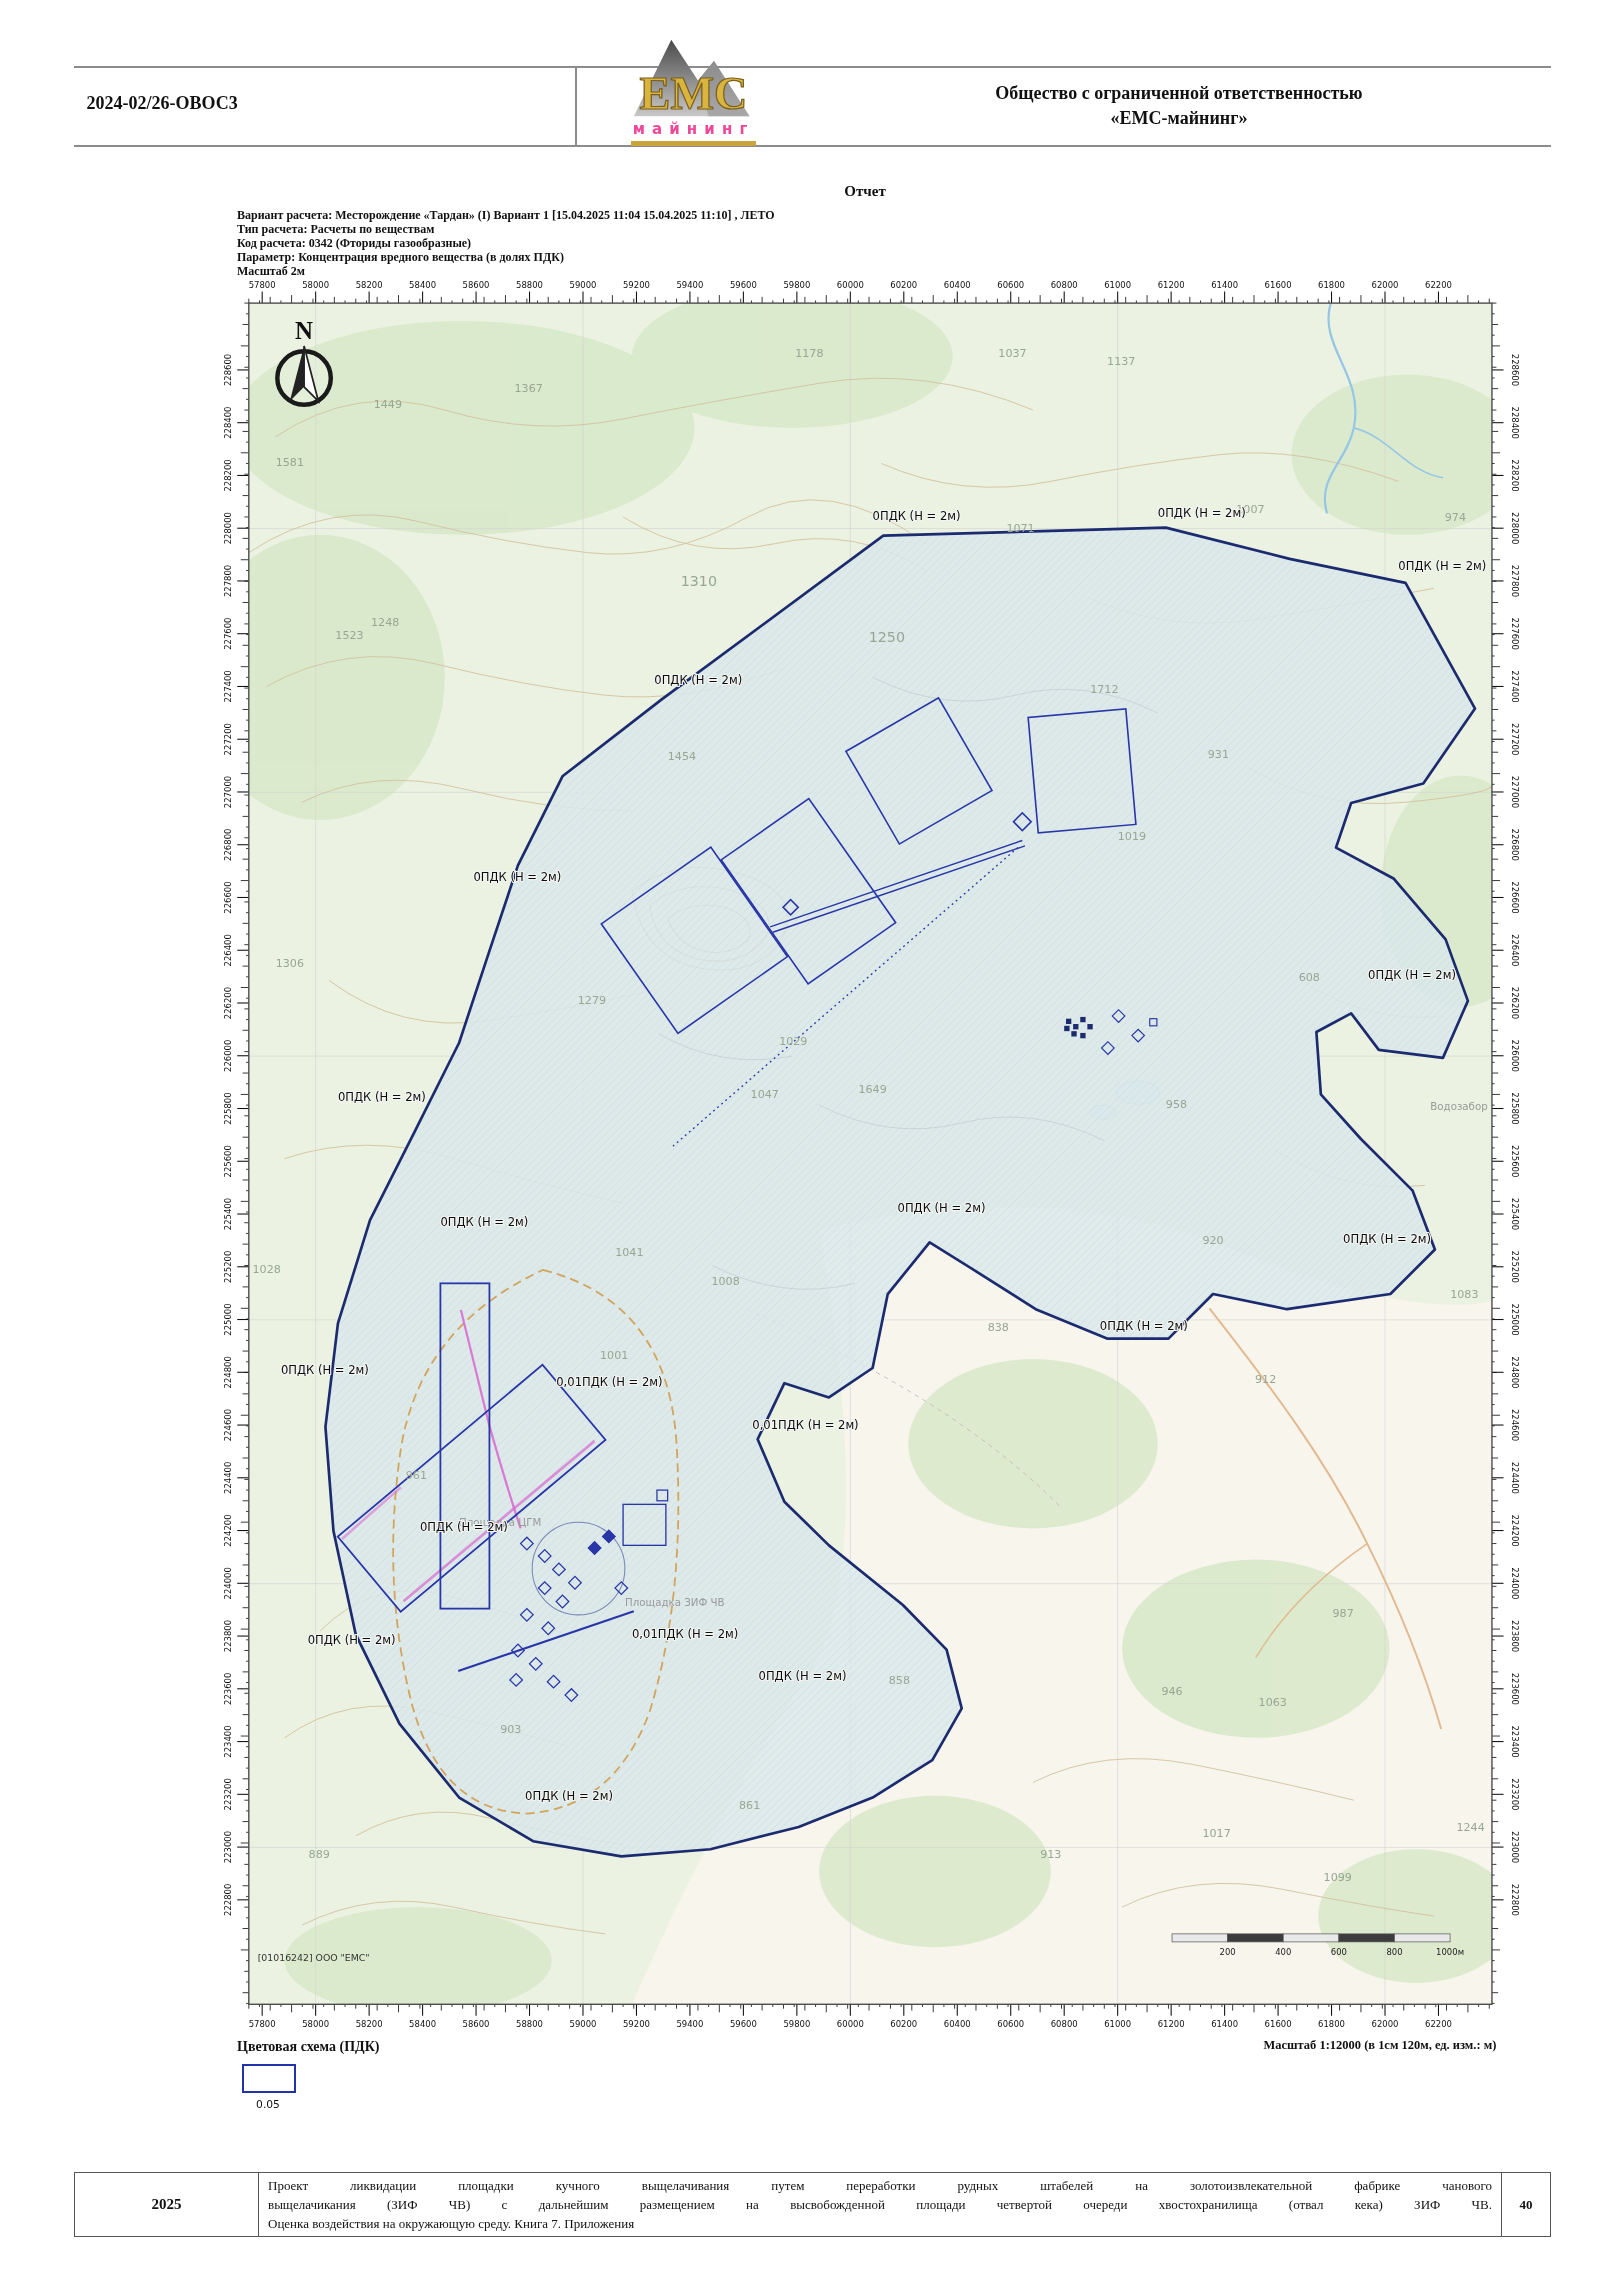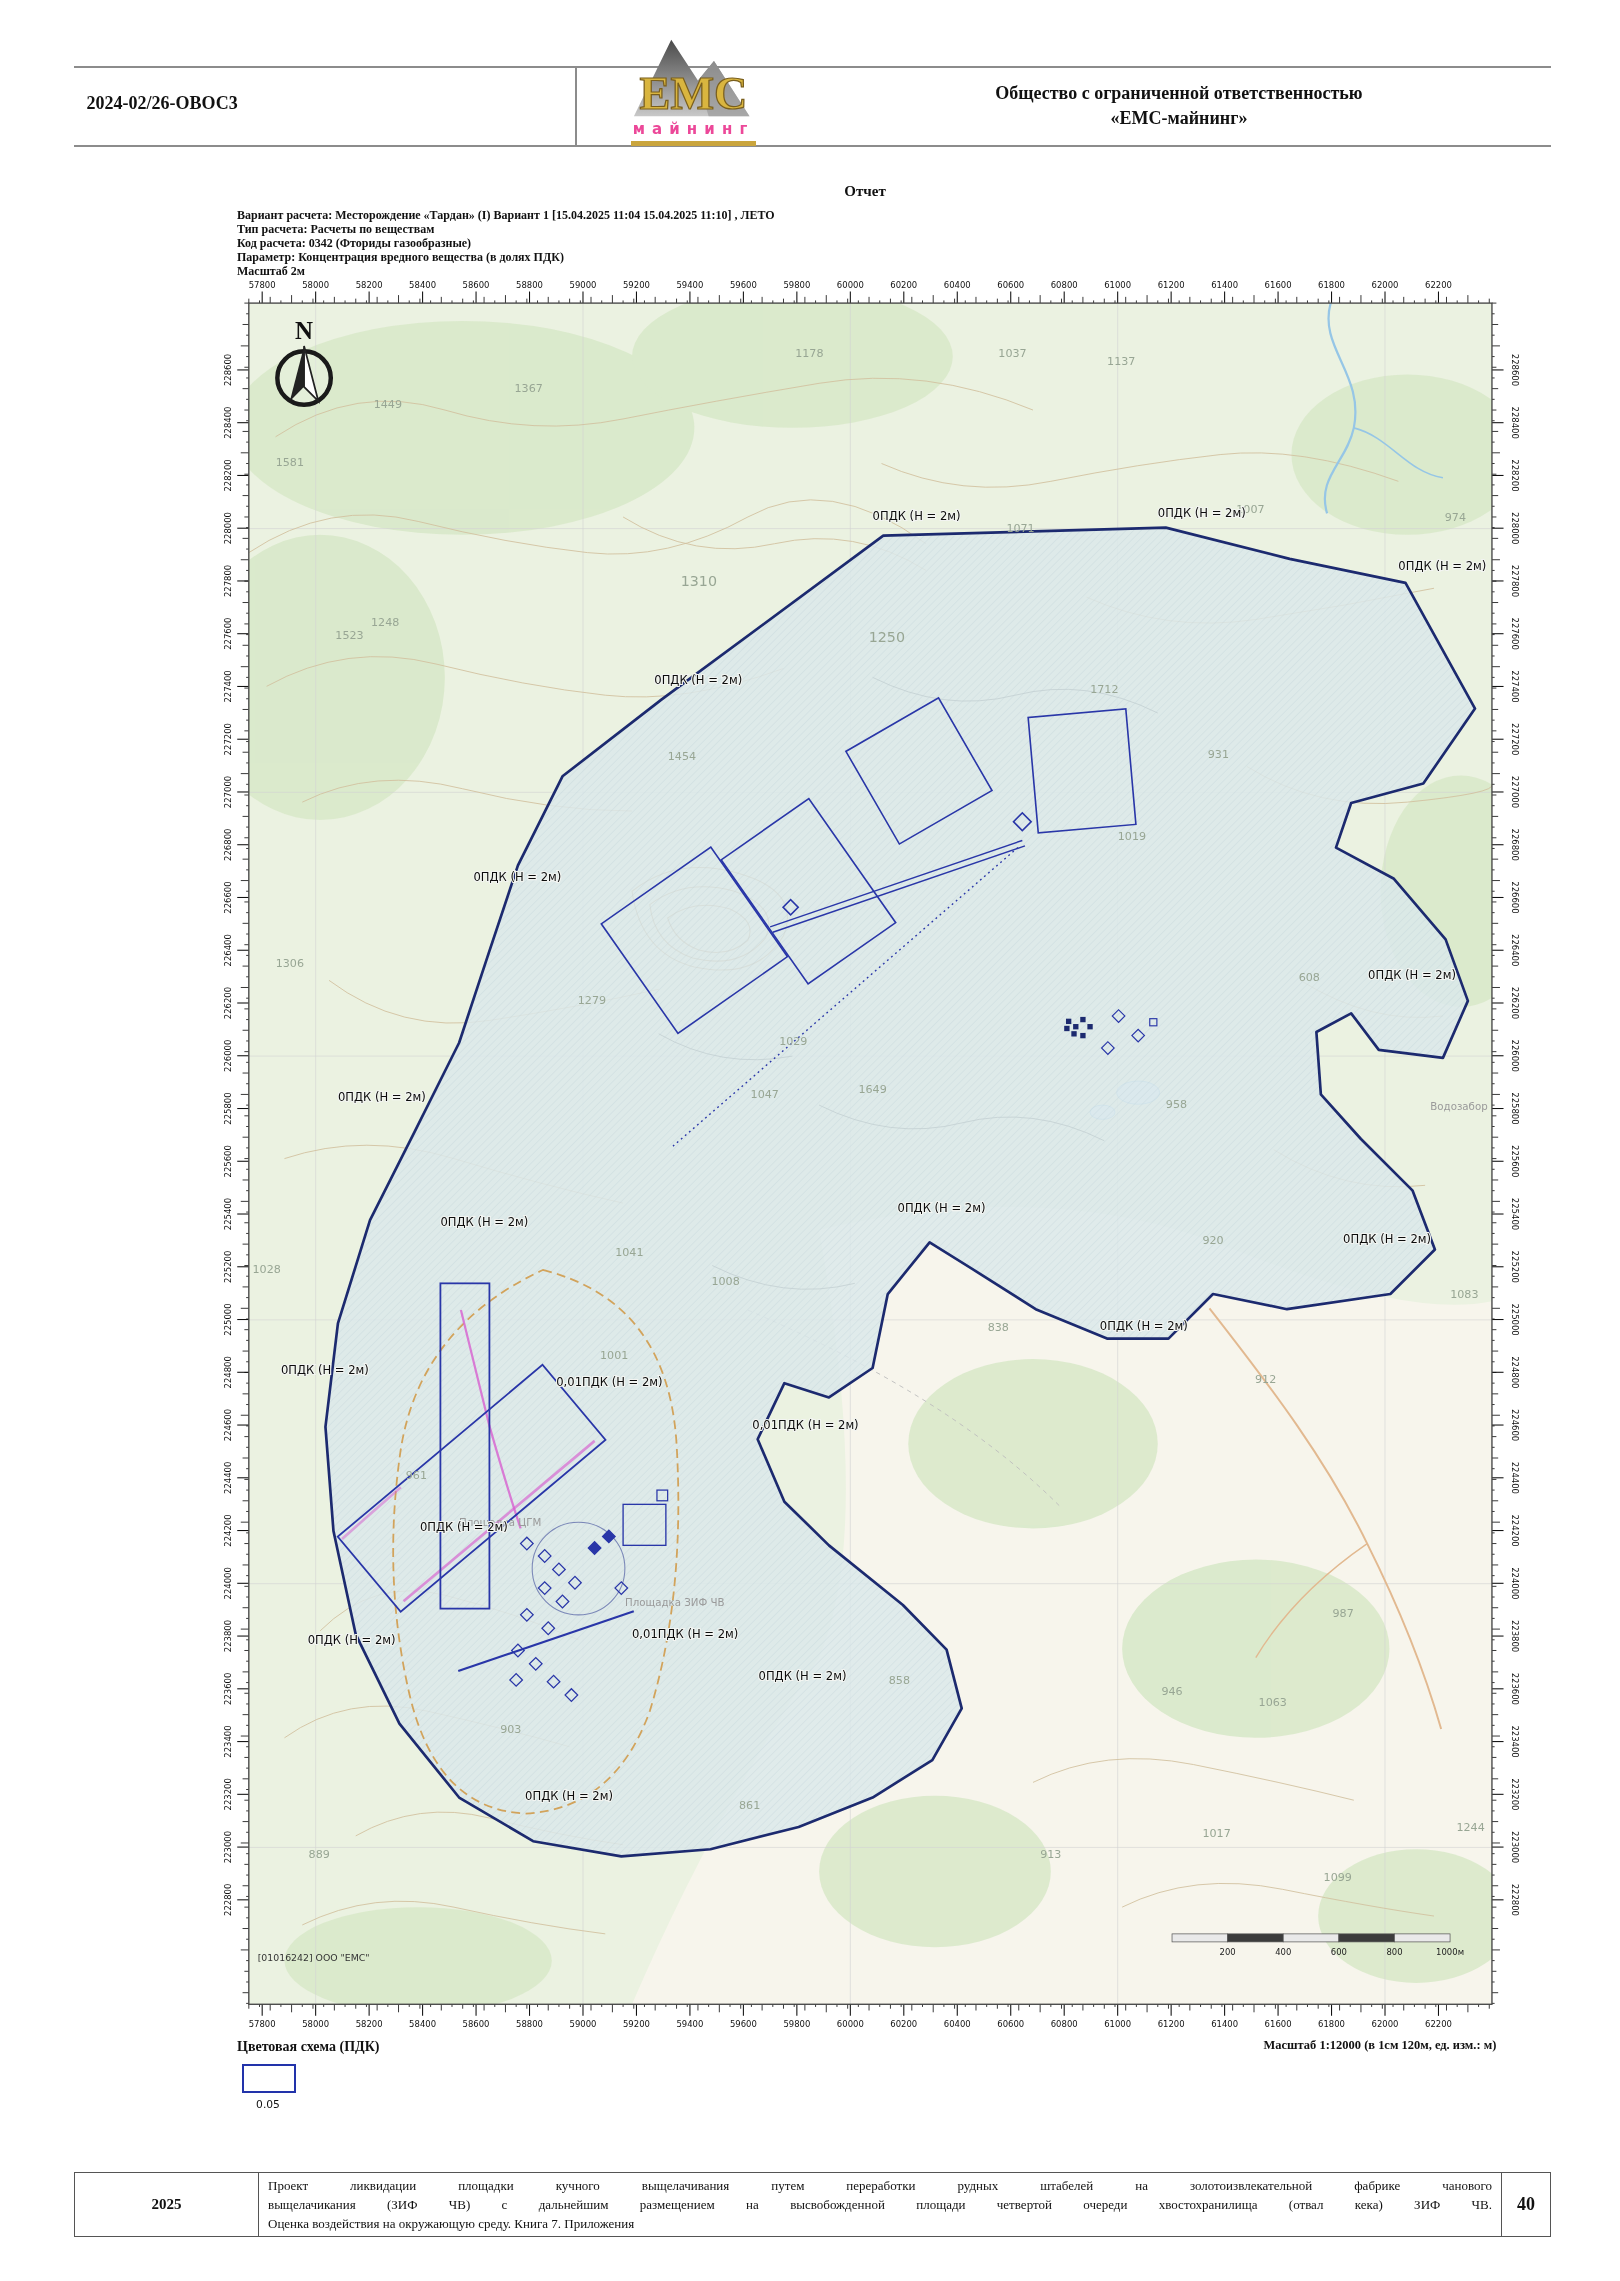--- a/index.html
+++ b/index.html
@@ -35,21 +35,21 @@
                 font-size:10.7px;margin-top:5.3px;}
 
   
   .footer{position:absolute;left:74px;top:2172px;width:1477px;display:flex;
           border:1.3px solid #555;box-sizing:border-box;}
   .f-year{width:183px;border-right:1.3px solid #555;display:flex;align-items:center;
           justify-content:center;font-size:15px;font-weight:bold;}
   .f-text{flex:1;border-right:1.3px solid #555;padding:2.7px 9px;font-size:13px;line-height:1.48;}
   .f-line-j{text-align:justify;text-align-last:justify;}
   .f-page{width:48px;display:flex;align-items:center;justify-content:center;
-          font-size:18px;font-weight:bold;}
+          font-size:13px;font-weight:bold;}
 </style>
 </head>
 <body>
 
 <div class="page">
 
   <div class="header-box">
     <div class="doc-code">2024-02/26-ОВОС3</div>
     <div class="header-divider"></div>
     <div class="logo">

